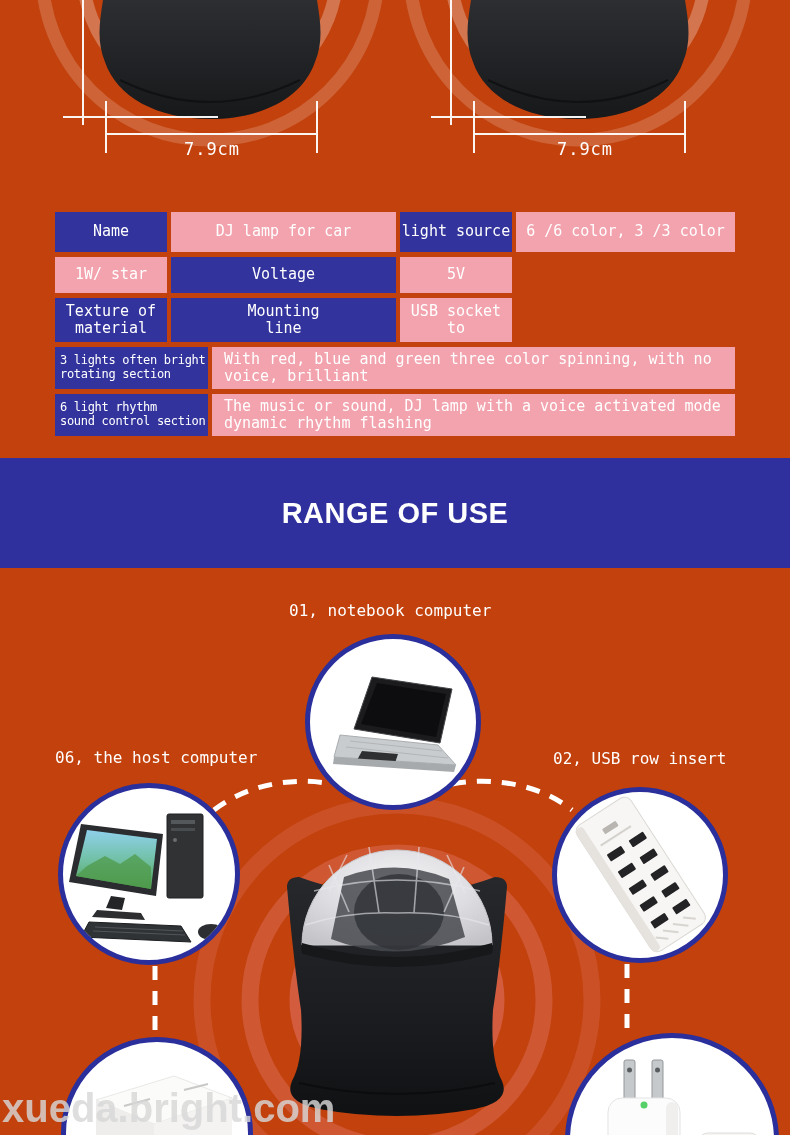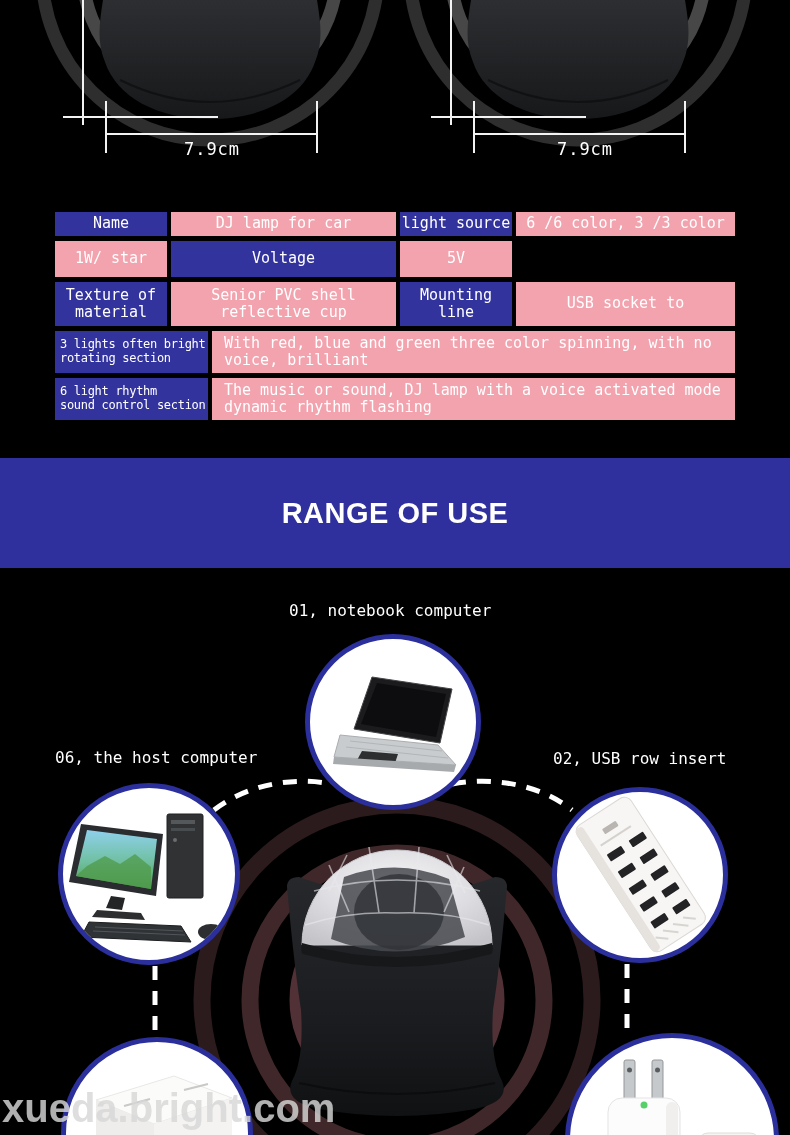--- a/index.html
+++ b/index.html
@@ -1,18 +1,18 @@
 <!DOCTYPE html>
 <html><head>
 <meta charset="utf-8">
 <style>
   html,body{margin:0;padding:0;background:#555;}
   #page{
     position:relative;width:790px;height:1135px;overflow:hidden;
-    background:#000000;
+    background:#c2410c;
     font-family:"DejaVu Sans Mono", monospace;
   }
   svg{display:block;}
 
   
   #bg-art{position:absolute;left:0;top:0;z-index:1;}
   #center-product{position:absolute;left:269px;top:815px;z-index:3;}
   #connectors{position:absolute;left:0;top:0;z-index:4;pointer-events:none;}
   .use-circle{position:absolute;z-index:5;border-radius:50%;background:#fff;
     border:5px solid #2B2F9B;box-sizing:border-box;overflow:hidden;}
@@ -39,21 +39,21 @@
   .cell.hd{background:#32339C;}
   .cell.val{background:#F2A3AE;}
   .cell.nowrap{white-space:nowrap;}
   .trow.cols2 .cell.hd{
     justify-content:flex-start;text-align:left;font-size:12px;
     letter-spacing:-0.3px;padding-left:5px;
   }
   .trow.cols2 .cell.val{
     justify-content:flex-start;text-align:left;padding-left:12px;
   }
-  .h40{height:24px}.h36{height:36px}.h44{height:44px}.h42{height:42px}
+  .h40{height:40px}.h36{height:36px}.h44{height:44px}.h42{height:42px}
 
   
   #banner{
     position:absolute;left:0;top:458px;width:790px;height:110px;
     background:#2F2F9E;z-index:2;display:flex;align-items:center;justify-content:center;
   }
   #banner .t{
     color:#fff;font-family:"Liberation Sans",sans-serif;font-weight:bold;
     font-size:29px;letter-spacing:0.5px;
   }
@@ -128,22 +128,20 @@
       <div class="cell val">6 /6 color, 3 /3 color</div>
     </div>
     <div class="trow cols4 h36">
       <div class="cell val">1W/ star</div>
       <div class="cell hd">Voltage</div>
       <div class="cell val">5V</div>
     </div>
     <div class="trow cols4 h44">
       <div class="cell hd">Texture of
 material</div>
-      <div class="cell val">Senior PVC shell
-reflective cup</div>
       <div class="cell hd">Mounting
 line</div>
       <div class="cell val">USB socket to</div>
     </div>
     <div class="trow cols2 h42">
       <div class="cell hd">3 lights often bright
 rotating section</div>
       <div class="cell val">With red, blue and green three color spinning, with no
 voice, brilliant</div>
     </div>

